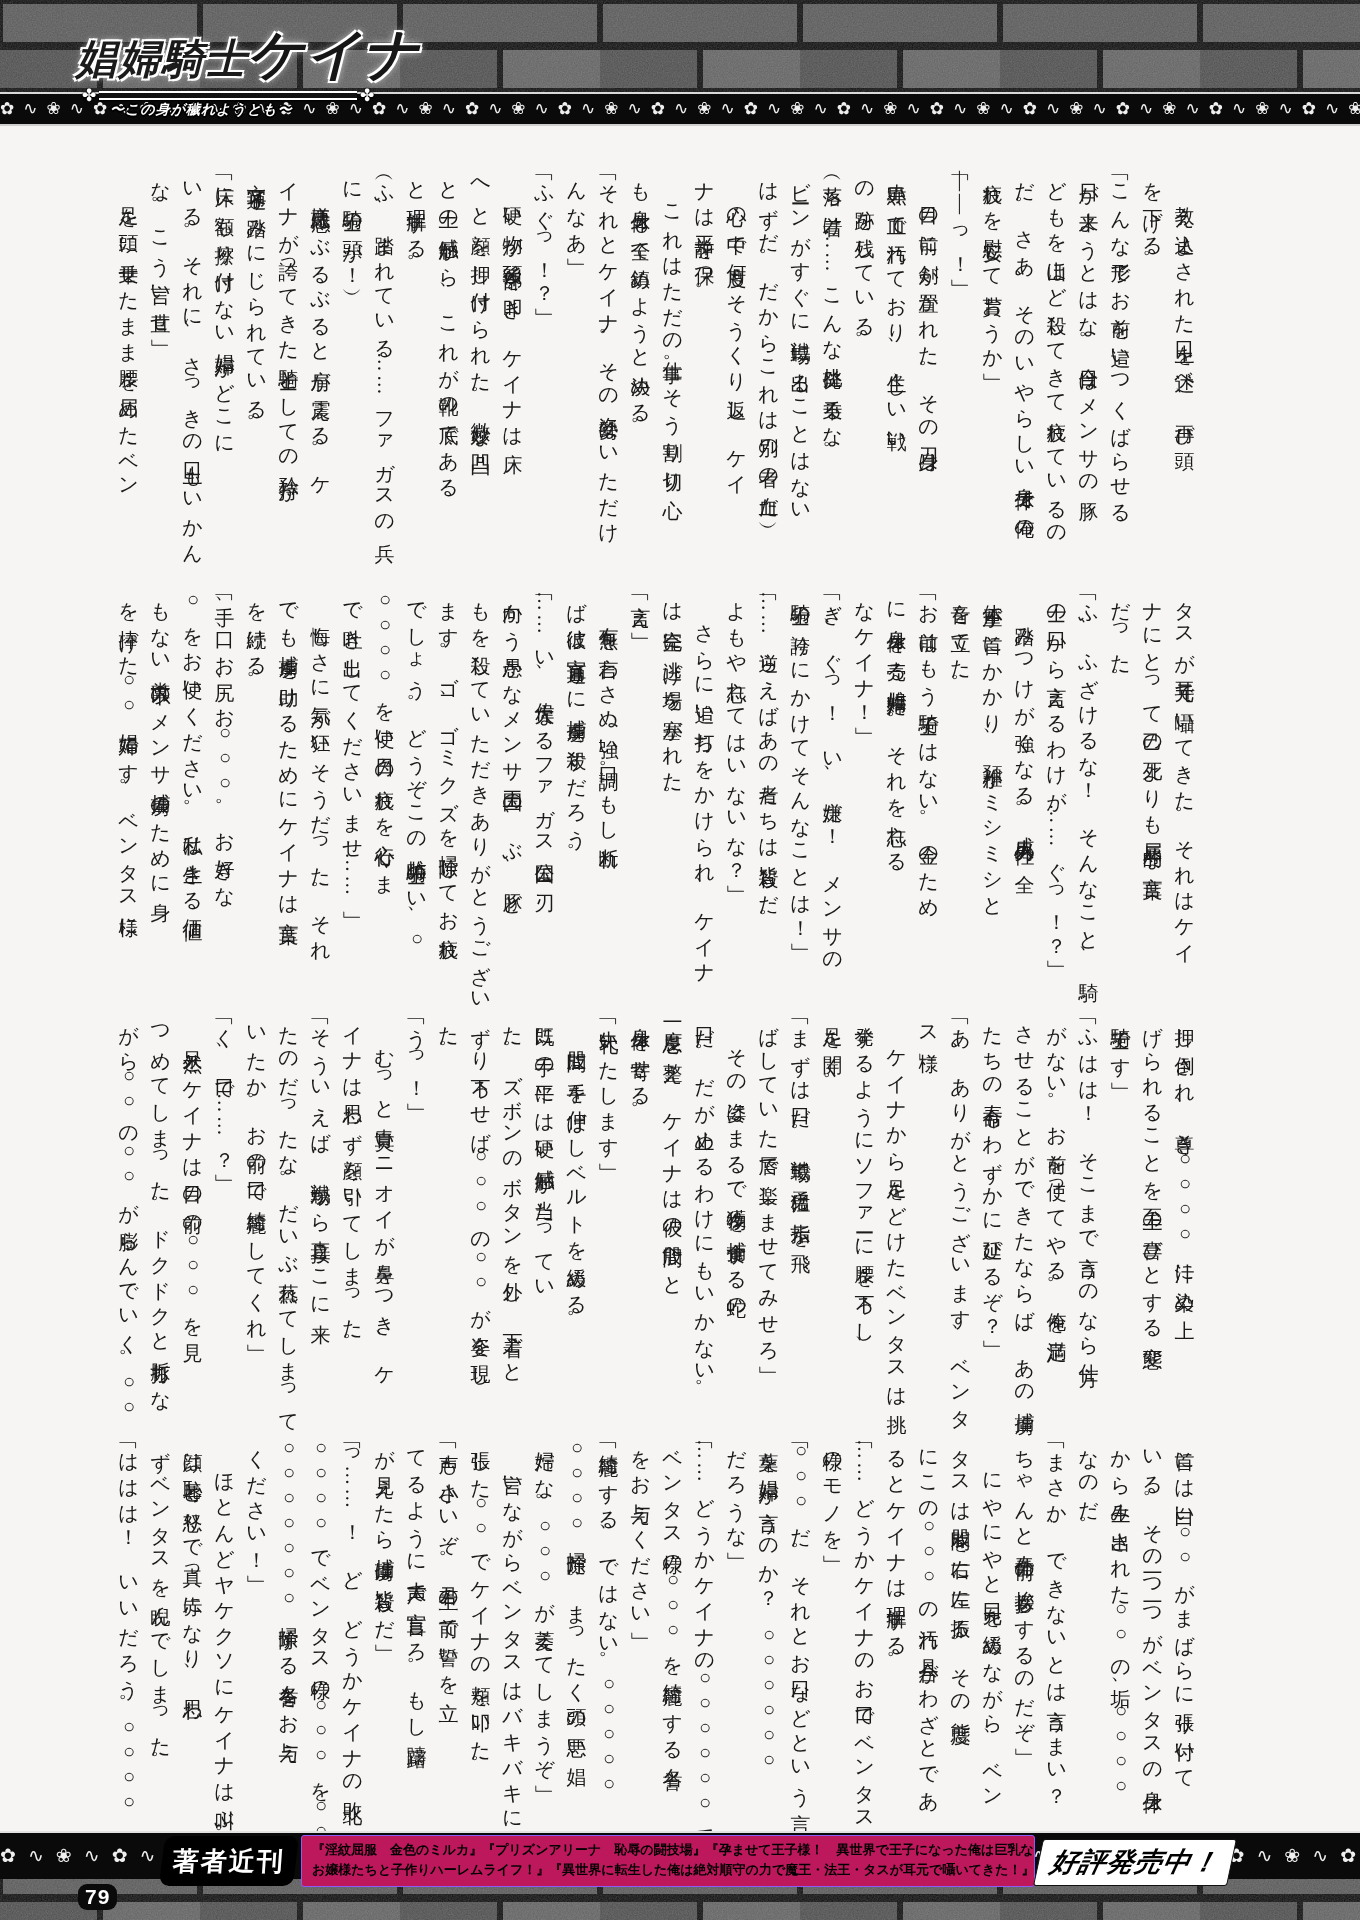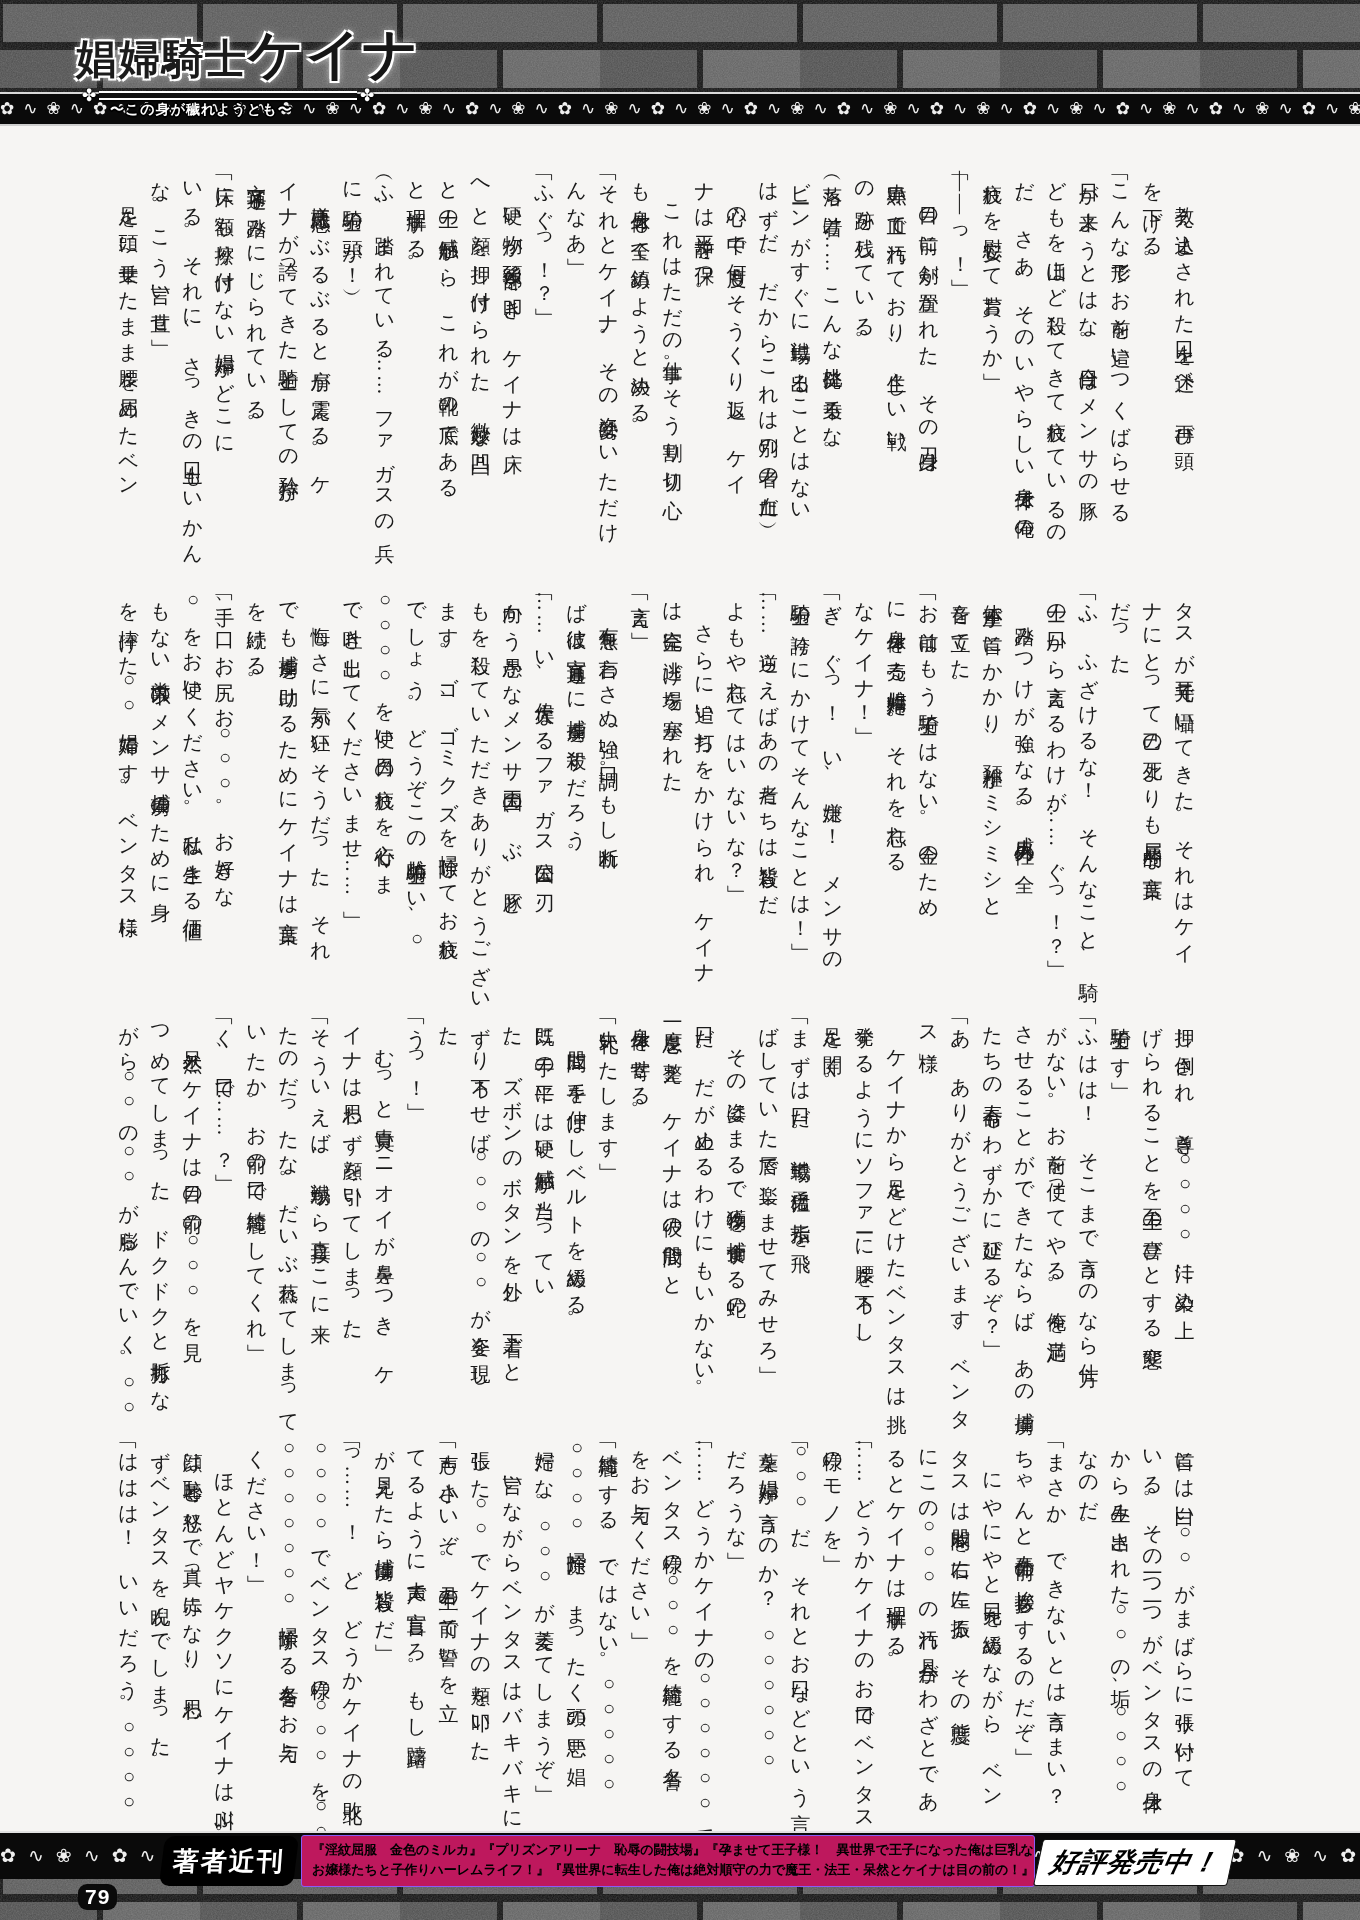--- a/index.html
+++ b/index.html
@@ -14,21 +14,21 @@
   .brick-svg{position:absolute;left:0;top:0;display:block;}
   .ornament-band{
     position:absolute;left:0;width:1360px;overflow:hidden;white-space:nowrap;
     background:#0a0a0a;color:#efefef;
     font-family:"DejaVu Sans","Liberation Sans",sans-serif;
   }
   .ornament-band.top{
     top:92px;height:30px;line-height:28px;font-size:17px;letter-spacing:9px;
     border-top:2px solid #d9d9d9;border-bottom:2px solid #cfcfcf;
   }
-  .title-block{position:absolute;left:76px;top:18px;z-index:3;}
+  .title-block{position:absolute;left:76px;top:18px;z-index:3;font-style:italic;}
   .title-line{white-space:nowrap;}
   .title-main{
     font-size:41px;font-weight:bold;color:#1b1b1b;letter-spacing:2px;
     text-shadow:-2px -2px 0 #fff,2px -2px 0 #fff,-2px 2px 0 #fff,2px 2px 0 #fff,0 0 7px #fff,0 0 3px #fff;
   }
   .title-name{
     font-size:55px;font-weight:bold;color:#161616;letter-spacing:1px;
     text-shadow:-2px -2px 0 #fff,2px -2px 0 #fff,-2px 2px 0 #fff,2px 2px 0 #fff,0 0 8px #fff,0 0 3px #fff;
   }
   .title-rule{display:flex;align-items:center;width:292px;margin:-2px 0 0 6px;filter:drop-shadow(0 1px 1px #000);}
@@ -290,20 +290,20 @@
       <rect width="1360" height="68" fill="url(#brickB)"></rect>
       <rect width="1360" height="68" filter="url(#grainB)" opacity="0.45"></rect>
     </svg>
     <div class="ornament-band footer-strip">✿∿❀∿✿∿❀∿✿∿❀∿✿∿❀∿✿∿❀∿✿∿❀∿✿∿❀∿✿∿❀∿✿∿❀∿✿∿❀∿✿∿❀∿✿∿❀∿✿∿❀∿✿∿❀∿✿∿❀∿✿∿❀∿✿∿❀∿✿∿❀∿</div>
     <span class="page-number">79</span>
     <div class="author-tab">
       <span>著者近刊</span>
     </div>
     <div class="works-box">
       <div class="works-line">『淫紋屈服　金色のミルカ』『プリズンアリーナ　恥辱の闘技場』『孕ませて王子様！　異世界で王子になった俺は巨乳な</div>
-      <div class="works-line">お嬢様たちと子作りハーレムライフ！』『異世界に転生した俺は絶対順守の力で魔王・法王・呆然とケイナは目の前の！』</div>
+      <div class="works-line">お嬢様たちと子作りハーレムライフ！』『異世界に転生した俺は絶対順守の力で魔王・法王・タスが耳元で囁いてきた！』</div>
     </div>
     <div class="sale-banner">
       <span>好評発売中！</span>
     </div>
   </footer>
 
 </div>
 
 </body></html>

